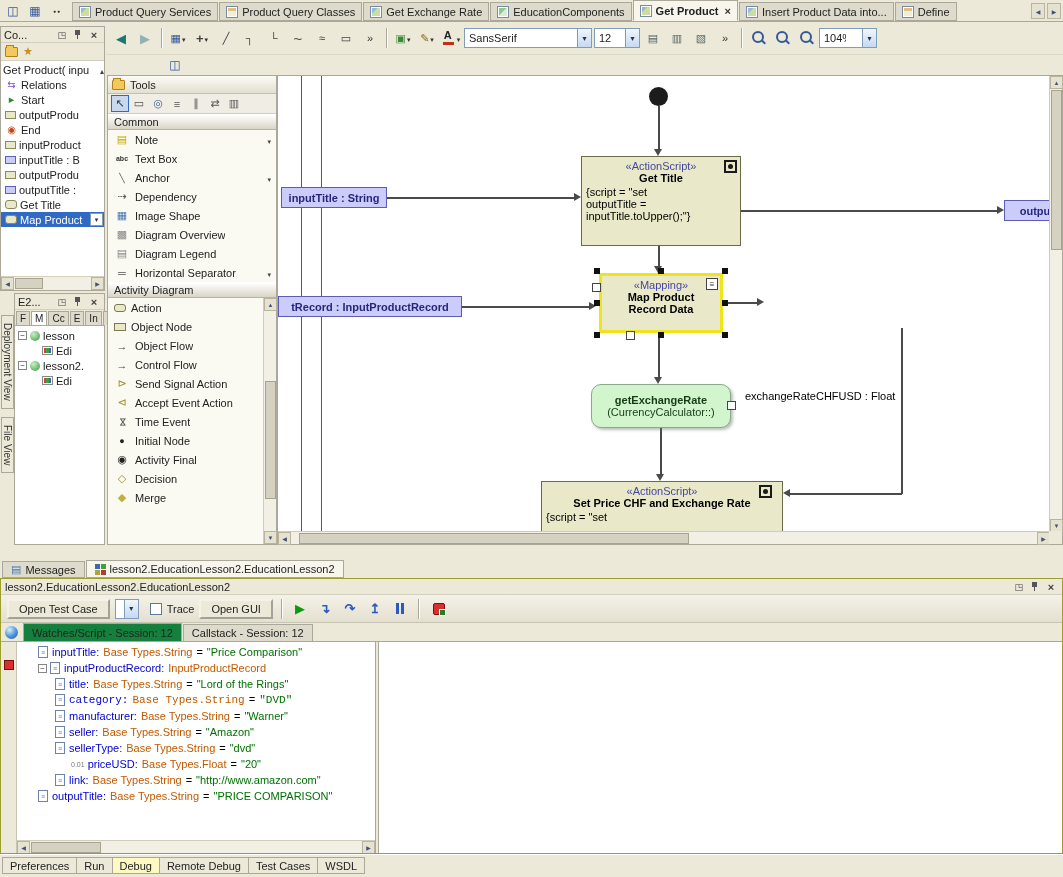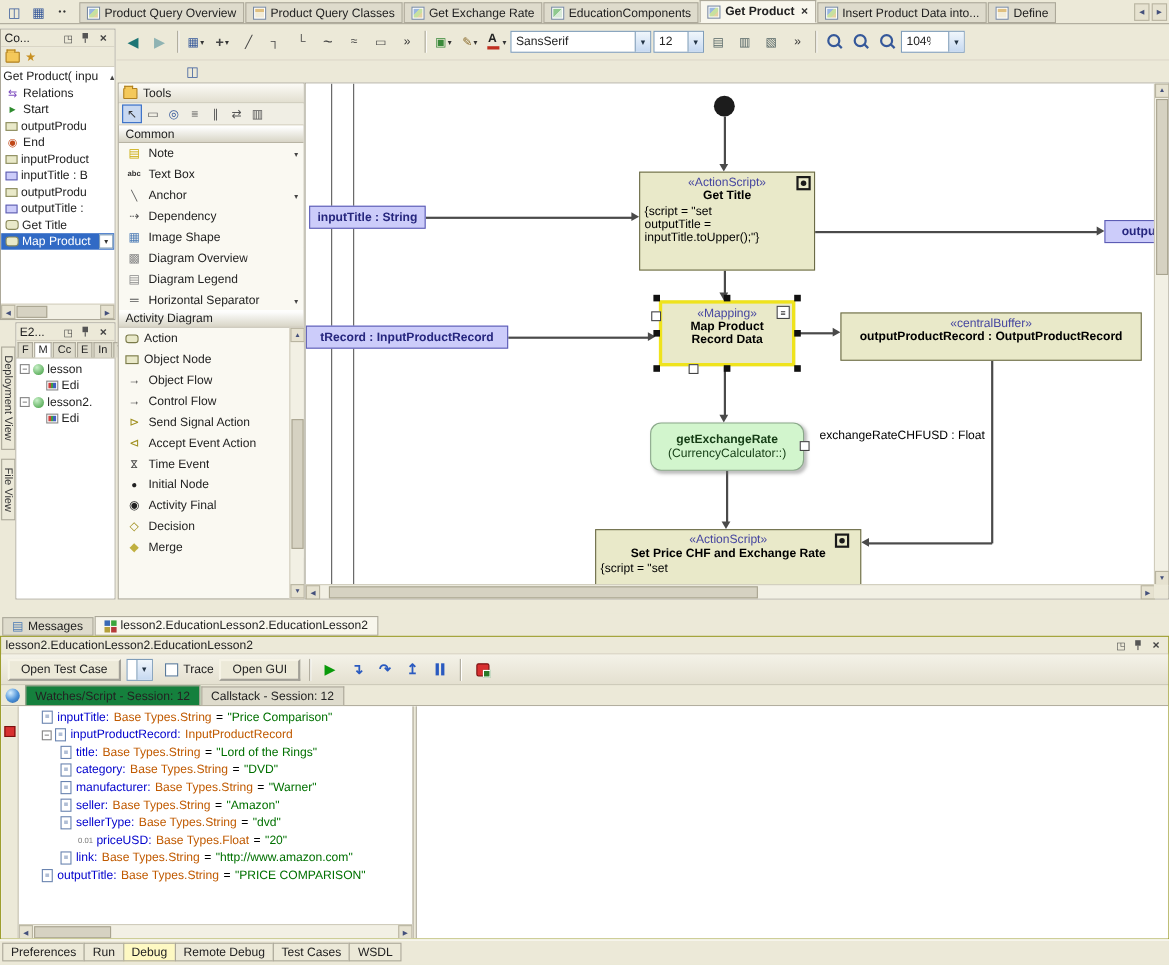--- a/index.html
+++ b/index.html
@@ -254,21 +254,21 @@
       <span class="win-ico">
         <span class="tico ic-table-icon"></span>
       </span>
       <span class="win-ico">
         <span class="tico ic-binoculars-icon"></span>
       </span>
     </div>
   <div id="doc-tabs">
       <div class="doctab">
         <span class="dticon activity-diagram-icon"></span>
-        <span class="dtlabel">Product Query Overview</span>
+        <span class="dtlabel">Product Query Services</span>
       </div>
       <div class="doctab">
         <span class="dticon class-diagram-icon"></span>
         <span class="dtlabel">Product Query Classes</span>
       </div>
       <div class="doctab">
         <span class="dticon activity-diagram-icon"></span>
         <span class="dtlabel">Get Exchange Rate</span>
       </div>
       <div class="doctab">
@@ -681,24 +681,20 @@
       <span class="pinbox" style="left:-10px;top:7px"></span>
       <span class="pinbox" style="left:24px;bottom:-10px"></span>
       <span class="mbadge"></span>
       <div class="stereo">«Mapping»</div>
       <div class="dname">Map Product</div>
       <div class="dname">Record Data</div>
     </div>
 
     <div class="pinlabel" style="left:0;top:220px;width:184px;height:21px">tRecord : InputProductRecord</div>
 
-    <div class="node" style="left:486px;top:208px;width:274px;height:44px">
-      <div class="stereo">«centralBuffer»</div>
-      <div class="dname">outputProductRecord : OutputProductRecord</div>
-    </div>
 
     <div class="exch">
       <div class="n1">getExchangeRate</div>
       <div class="n2">(CurrencyCalculator::)</div>
       <span class="pinbox" style="right:-6px;top:16px"></span>
     </div>
     <div id="exch-label">exchangeRateCHFUSD : Float</div>
 
     <div class="node" style="left:263px;top:405px;width:242px;height:64px">
       <div class="stereo">«ActionScript»</div>
@@ -796,21 +792,21 @@
             <span class="wname">inputProductRecord:</span>
             <span class="wtype">InputProductRecord</span>
           </div>
           <div class="wrow" style="padding-left: 38px;">
             <span class="wi"></span>
             <span class="wname">title:</span>
             <span class="wtype">Base Types.String</span>
             <span class="weq">=</span>
             <span class="wval">"Lord of the Rings"</span>
           </div>
-          <div class="wrow" style="padding-left: 38px;">
+          <div class="wrow" style="padding-left: 38px; font-family: Liberation Mono, monospace;">
             <span class="wi"></span>
             <span class="wname">category:</span>
             <span class="wtype">Base Types.String</span>
             <span class="weq">=</span>
             <span class="wval">"DVD"</span>
           </div>
           <div class="wrow" style="padding-left: 38px;">
             <span class="wi"></span>
             <span class="wname">manufacturer:</span>
             <span class="wtype">Base Types.String</span>

